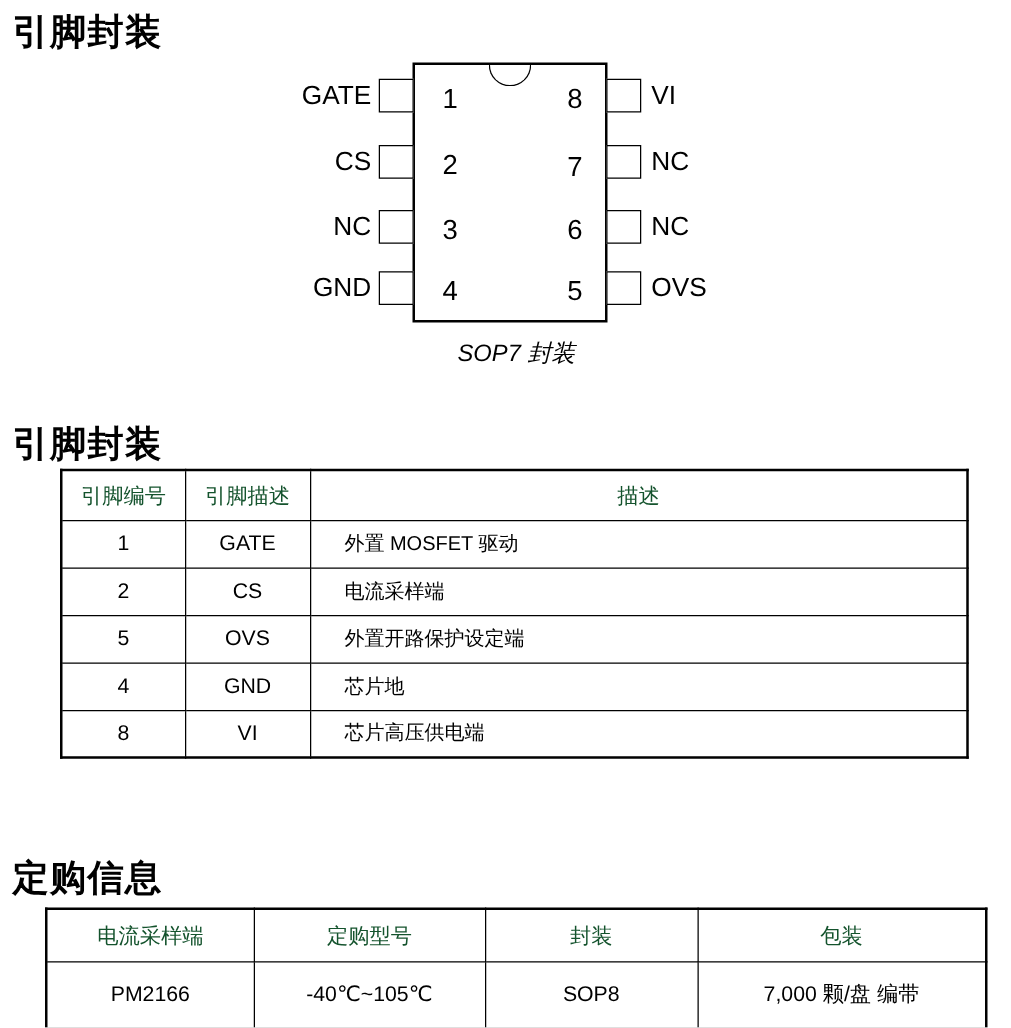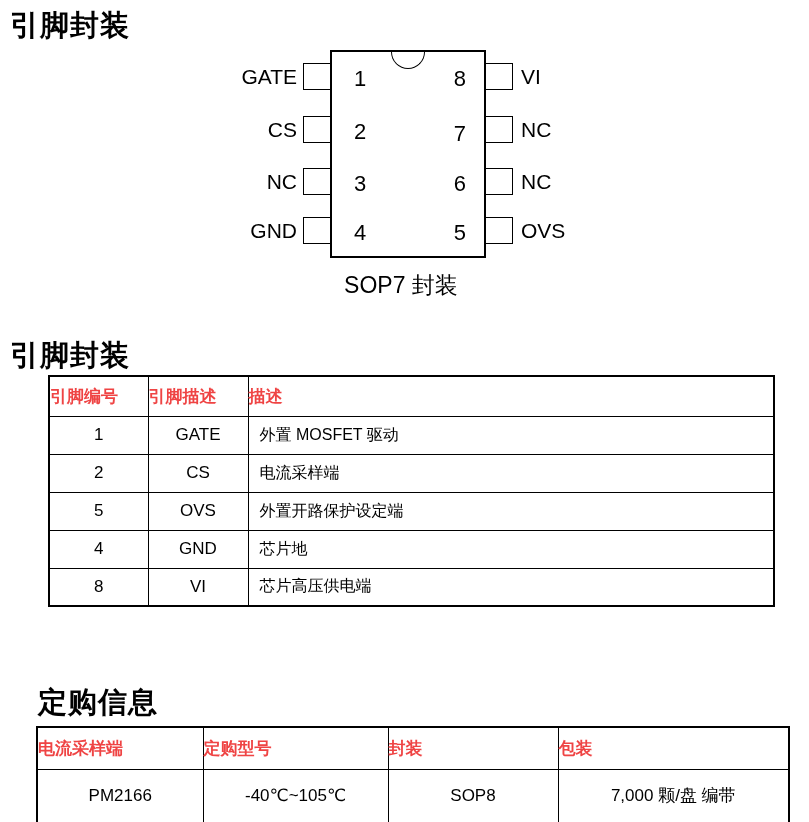--- a/index.html
+++ b/index.html
@@ -65,54 +65,55 @@
   .pin-label {
     position: absolute;
     font-size: 21px;
     line-height: 27px;
     color: #000000;
   }
   .pin-label.left  { left: 150px; width: 147px; text-align: right; }
   .pin-label.right { left: 521px; width: 150px; text-align: left; }
   .diagram-caption {
     position: absolute;
-    left: 316px;
+    left: 328px;
     top: 270px;
     width: 170px;
     text-align: center;
-    font-size: 23px;
-    color: #000000;
+    font-size: 19px;
+    color: #000000;
+    font-style: italic;
   }
   
   table {
     position: absolute;
     border-collapse: collapse;
     table-layout: fixed;
     background: #ffffff;
   }
   table, th, td { border: 1px solid #000000; }
   table { border-width: 2px; }
   th {
     font-size: 17px;
-    font-weight: bold;
-    text-align: left;
-    color: #ef4444;
+    font-weight: normal;
+    text-align: center;
+    color: #14532d;
   }
   td {
     font-size: 17px;
     text-align: center;
     color: #000000;
   }
   #pin-table { left: 48px; top: 375px; width: 727px; }
   #pin-table th { height: 40px; }
   #pin-table td { height: 38px; }
   #pin-table td.desc, #pin-table th.desc-h { }
   #pin-table td.desc {
     text-align: left;
-    padding-left: 11px;
+    padding-left: 27px;
     font-size: 16px;
   }
   #order-table { left: 36px; top: 726px; width: 754px; }
   #order-table th { height: 42px; }
   #order-table td { height: 54px; }
 </style>
 </head>
 <body>
 
 <div class="page">
@@ -194,21 +195,21 @@
         <td class="desc">芯片地</td>
       </tr>
       <tr>
         <td>8</td>
         <td>VI</td>
         <td class="desc">芯片高压供电端</td>
       </tr>
     </tbody>
   </table>
 
-  <div class="section-title" style="top:683px;margin-left:28px;">定购信息</div>
+  <div class="section-title" style="top:683px;">定购信息</div>
 
   <table id="order-table">
     <colgroup>
         <col style="width:166px">
         <col style="width:185px">
         <col style="width:170px">
         <col>
       </colgroup>
     <thead>
       <tr>

